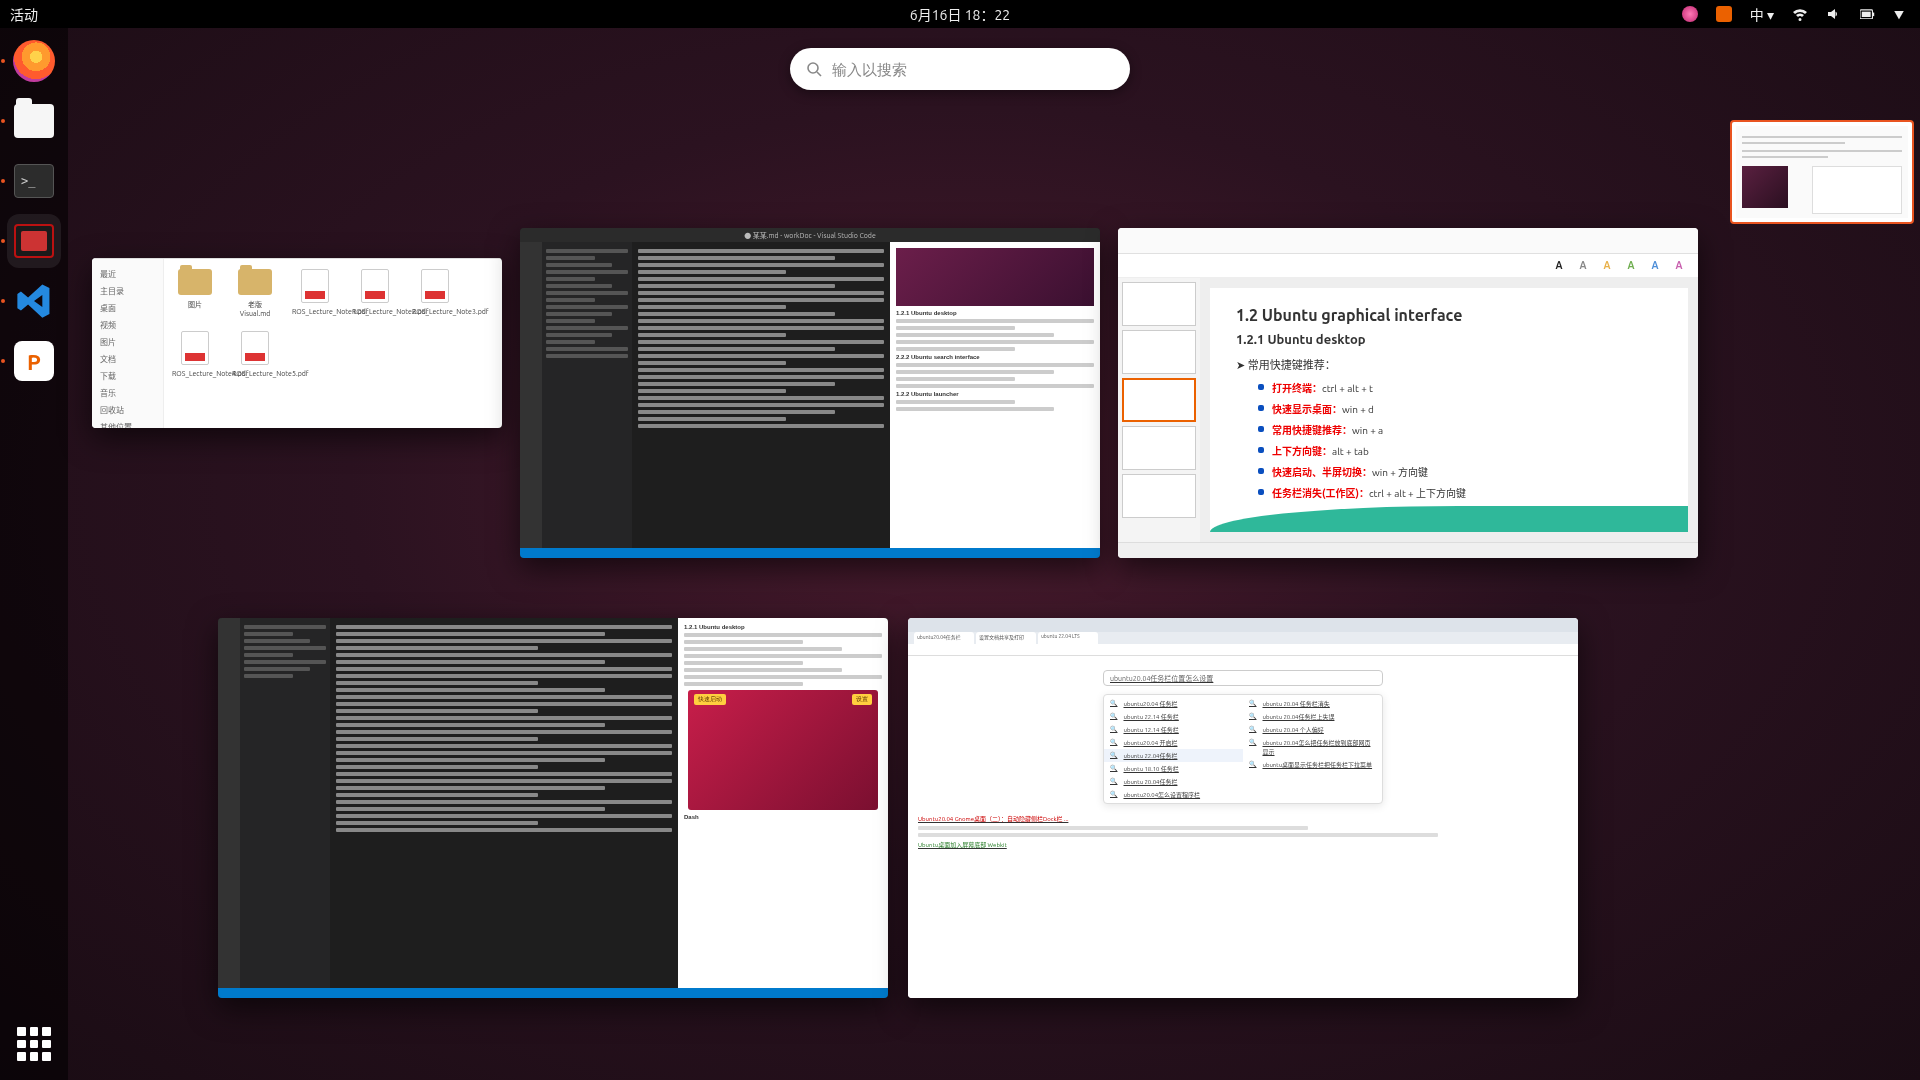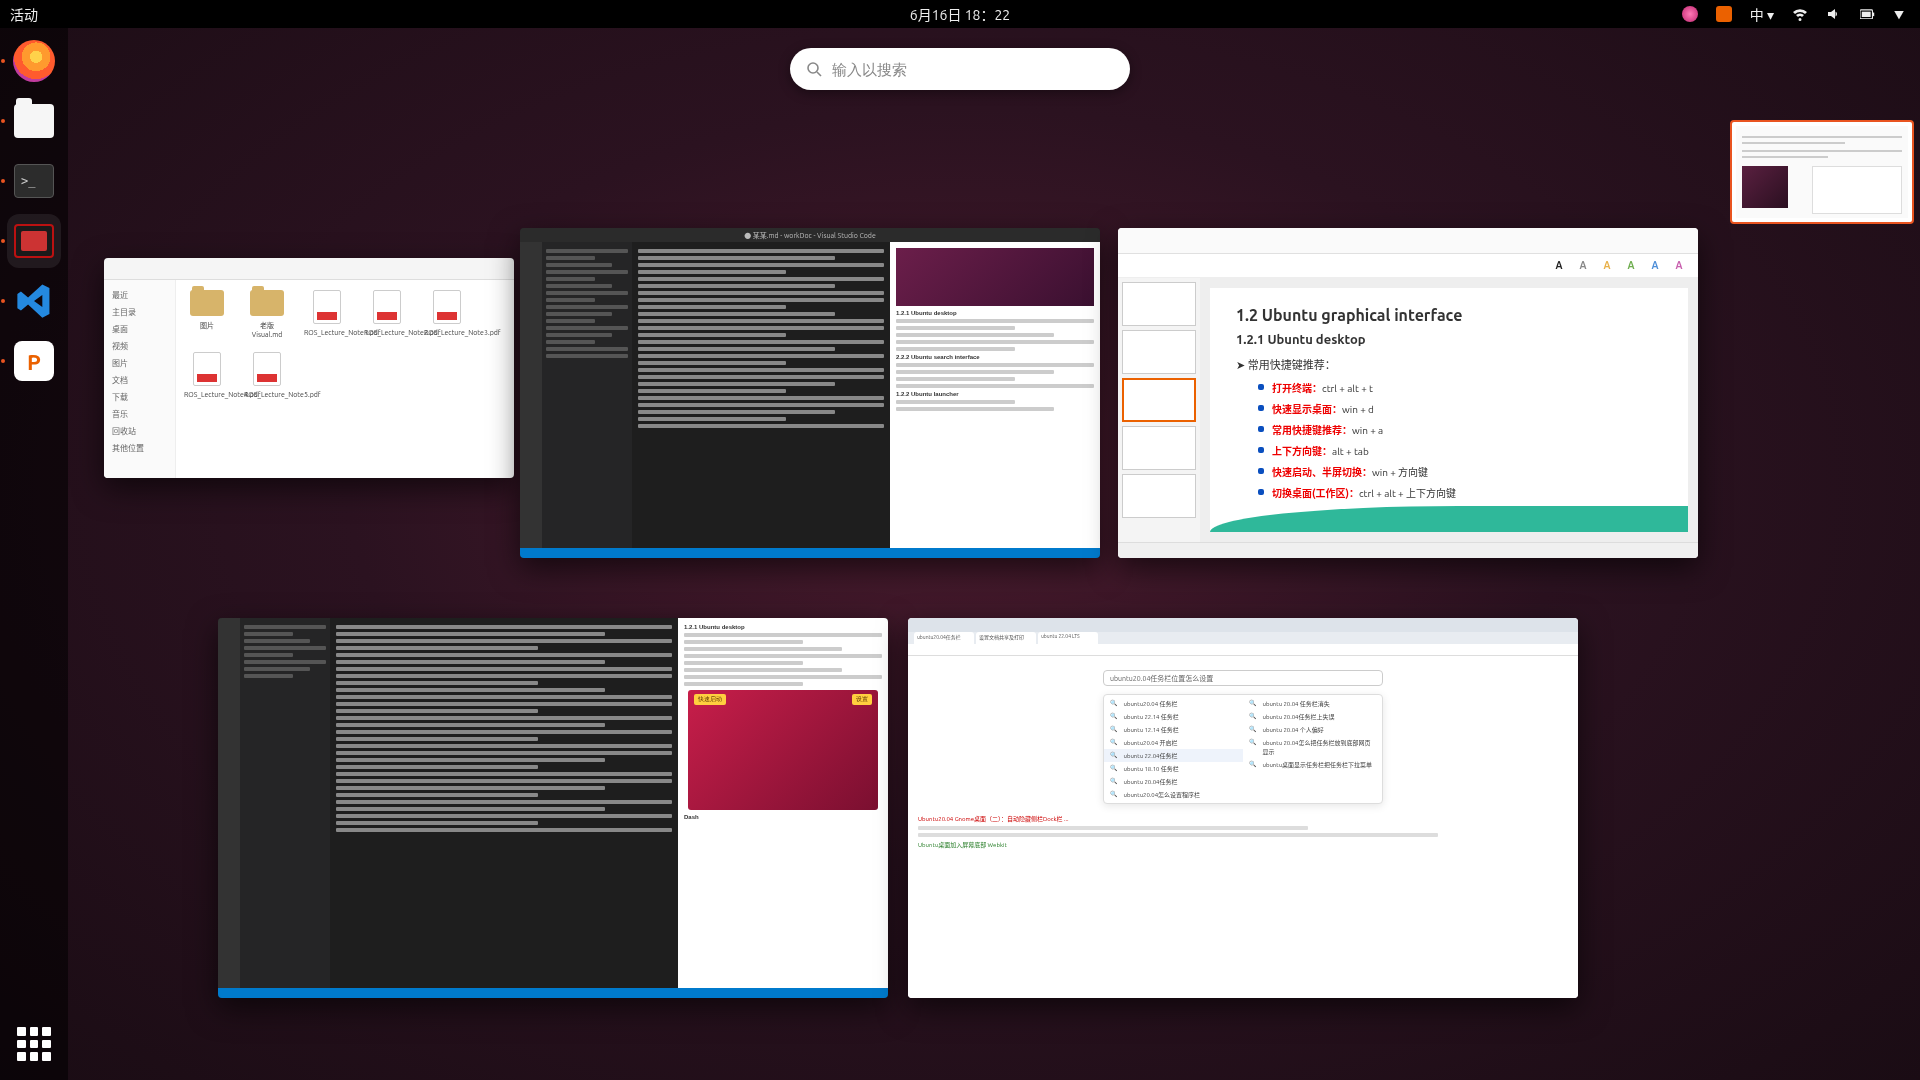--- a/index.html
+++ b/index.html
@@ -127,21 +127,21 @@
   .wps-slide li::before{content:"";position:absolute;left:0;top:4px;width:6px;height:6px;background:#0a4fbf;border-radius:2px;}
   .wps-slide li b{color:#e00;text-align:center;}
   .wps-slide .wave{position:absolute;left:0;right:0;bottom:0;height:26px;background:linear-gradient(90deg,#2fb89a,#2fb89a);border-top-left-radius:80% 40px;}
   .wps-foot{height:16px;background:#f0f0f0;border-top:1px solid #ddd;}
 
   
   .br-head{height:14px;background:#dde3ea;}
   .br-tabs{height:12px;background:#e8ecf1;display:flex;gap:2px;padding-left:6px;}
   .br-tab{width:60px;background:#fff;border-radius:3px 3px 0 0;font-size:5px;padding:1px 3px;color:#555;overflow:hidden;}
   .br-addr{height:12px;background:#fff;border-bottom:1px solid #ddd;}
-  .br-body{flex:1;background:#fff;padding:6px 10px;font-size:6px;color:#333;overflow:hidden;}
+  .br-body{flex:1;background:#fff;padding:6px 10px;font-size:6px;color:#333;overflow:hidden;text-decoration:underline;}
   .br-search{margin:8px auto;width:280px;border:1px solid #ccc;border-radius:4px;padding:2px 6px;font-size:7px;color:#666;}
   .br-sugg{position:relative;margin:0 auto;width:280px;border:1px solid #ddd;border-radius:4px;background:#fff;box-shadow:0 2px 8px rgba(0,0,0,0.1);padding:2px 0;}
   .br-sugg .row{display:flex;font-size:6px;padding:2px 6px;color:#444;gap:6px;}
   .br-sugg .row.hl{background:#eef3fb;}
   .br-sugg .q::before{content:"🔍 ";font-size:6px;}
   .br-result{margin-top:10px;font-size:6px;}
   .br-result .t{color:#c00;margin-bottom:2px;}
   .br-result .u{color:#2a7f2a;}
 
   
@@ -239,21 +239,21 @@
       <div class="ws-row" style="top:16px;width:60%"></div>
     <div class="ws-row" style="top:24px"></div>
       <div class="ws-row" style="top:30px;width:50%"></div>
     <div style="position:absolute;left:6px;top:40px;width:46px;height:42px;background:linear-gradient(135deg,#5a2040,#2a0f20)"></div>
     <div style="position:absolute;right:6px;top:40px;width:90px;height:48px;background:#fff;border:1px solid #ddd"></div>
   </div>
 </div>
 
 <div class="overview">
 
-  <div class="win" style="left:36px;top:230px;width:410px;height:220px">
+  <div class="win" style="left:24px;top:230px;width:410px;height:170px">
 
     <div class="fm-head"></div>
     <div class="fm-body">
       <div class="fm-side">
         <div>最近</div>
         <div>主目录</div>
         <div>桌面</div>
         <div>视频</div>
         <div>图片</div>
         <div>文档</div>
@@ -362,21 +362,21 @@
       <div class="wps-slide">
         <h2>1.2 Ubuntu graphical interface</h2>
         <h3>1.2.1 Ubuntu desktop</h3>
         <div class="sub">➤ <span>常用快捷键推荐：</span></div>
         <ul>
           <li><b>打开终端：</b><span>ctrl + alt + t</span></li>
           <li><b>快速显示桌面：</b><span>win + d</span></li>
           <li><b>常用快捷键推荐：</b><span>win + a</span></li>
           <li><b>上下方向键：</b><span>alt + tab</span></li>
           <li><b>快速启动、半屏切换：</b><span>win + 方向键</span></li>
-          <li><b>切换桌面(工作区)：</b><span>ctrl + alt + 上下方向键</span></li>
+          <li><b>任务栏消失(工作区)：</b><span>ctrl + alt + 上下方向键</span></li>
         </ul>
         <div class="wave"></div>
       </div>
     </div>
     <div class="wps-foot"></div>
   </div>
 
   <div class="win" style="left:150px;top:590px;width:670px;height:380px">
 
     <div class="code-body">

